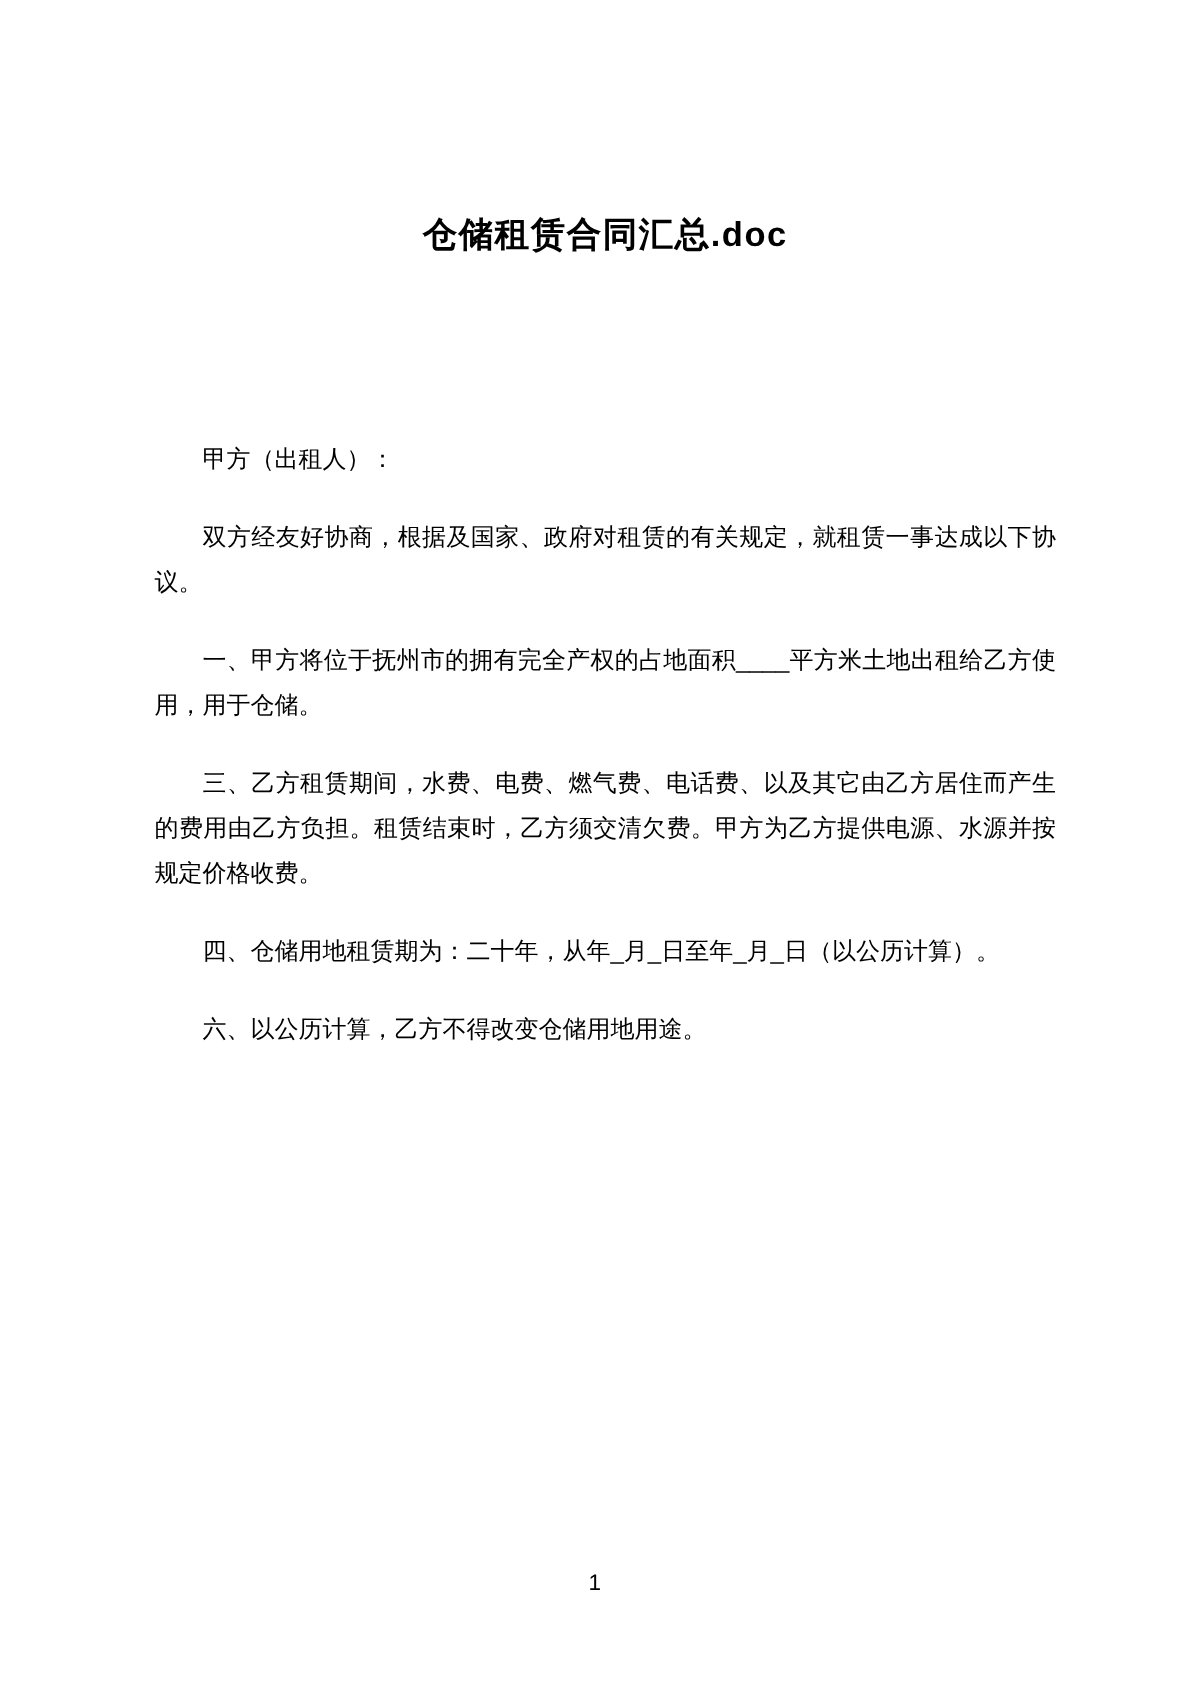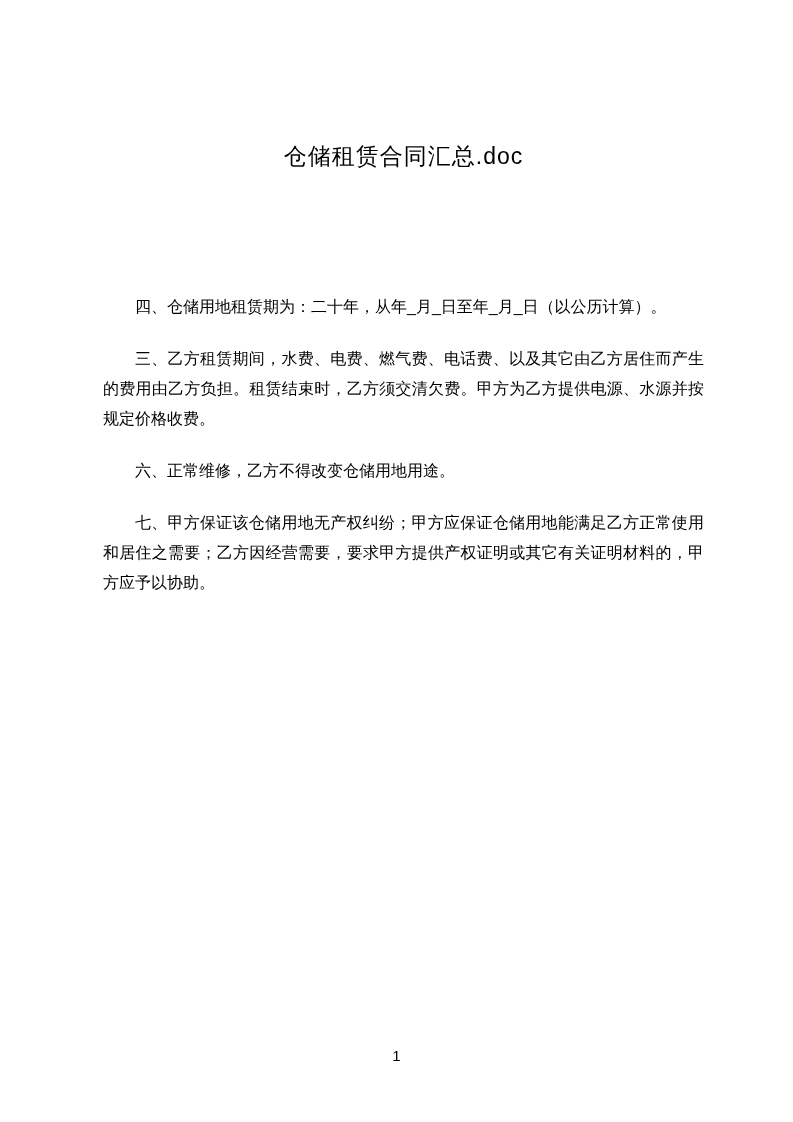--- a/index.html
+++ b/index.html
@@ -16,21 +16,21 @@
     box-sizing: border-box;
     padding: 138px 89px 0 103px;
     overflow: hidden;
     font-family: "Liberation Sans", "DejaVu Sans", sans-serif;
     color: #000000;
   }
   .doc-title {
     margin: 0 0 118px 0;
     font-size: 23px;
     line-height: 36px;
-    font-weight: normal;
+    font-weight: bold;
     text-align: center;
     letter-spacing: 1px;
   }
   .doc-body p {
     margin: 0 0 22px 0;
     font-size: 16px;
     line-height: 30px;
     text-indent: 2em;
     text-align: justify;
     text-justify: inter-ideograph;
@@ -47,23 +47,25 @@
   }
 </style>
 </head>
 <body>
 
 <div class="page">
 
   <h1 class="doc-title">仓储租赁合同汇总.doc</h1>
 
   <div class="doc-body">
+    <p>甲方（出租人）：</p>
+    <p>双方经友好协商，根据及国家、政府对租赁的有关规定，就租赁一事达成以下协议。</p>
+    <p>一、甲方将位于抚州市的拥有完全产权的占地面积____平方米土地出租给乙方使用，用于仓储。</p>
+    <p>三、乙方租赁期间，水费、电费、燃气费、电话费、以及其它由乙方居住而产生的费用由乙方负担。租赁结束时，乙方须交清欠费。甲方为乙方提供电源、水源并按规定价格收费。</p>
     <p>四、仓储用地租赁期为：二十年，从年_月_日至年_月_日（以公历计算）。</p>
-    <p>三、乙方租赁期间，水费、电费、燃气费、电话费、以及其它由乙方居住而产生的费用由乙方负担。租赁结束时，乙方须交清欠费。甲方为乙方提供电源、水源并按规定价格收费。</p>
-    <p>六、正常维修，乙方不得改变仓储用地用途。</p>
-    <p>七、甲方保证该仓储用地无产权纠纷；甲方应保证仓储用地能满足乙方正常使用和居住之需要；乙方因经营需要，要求甲方提供产权证明或其它有关证明材料的，甲方应予以协助。</p>
+    <p>六、以公历计算，乙方不得改变仓储用地用途。</p>
   </div>
 
   <div class="page-footer">
     <span>1</span>
   </div>
 
 </div>
 
 </body></html>

